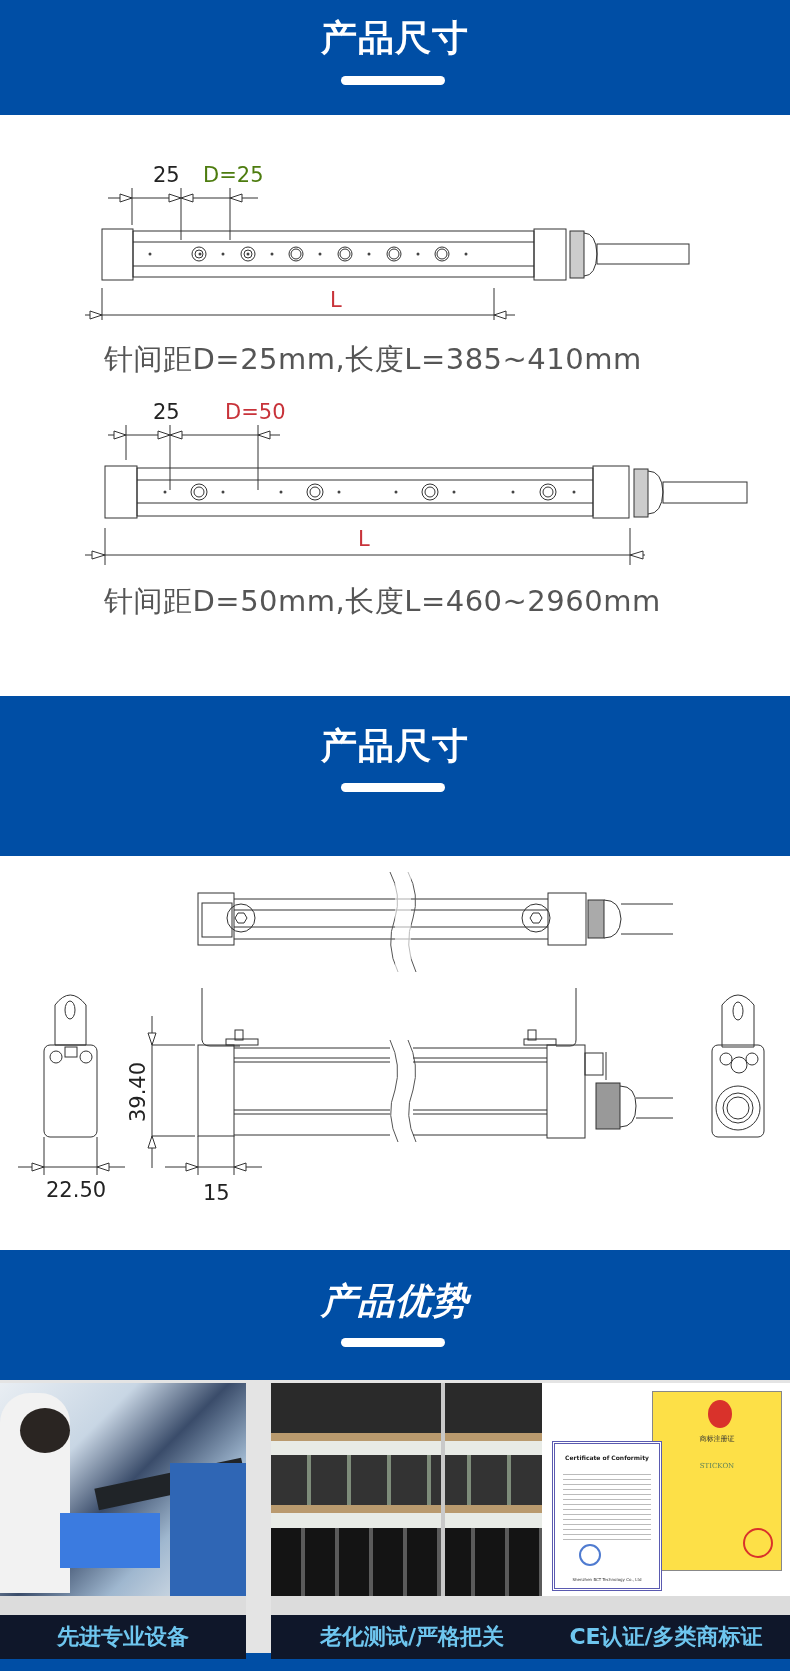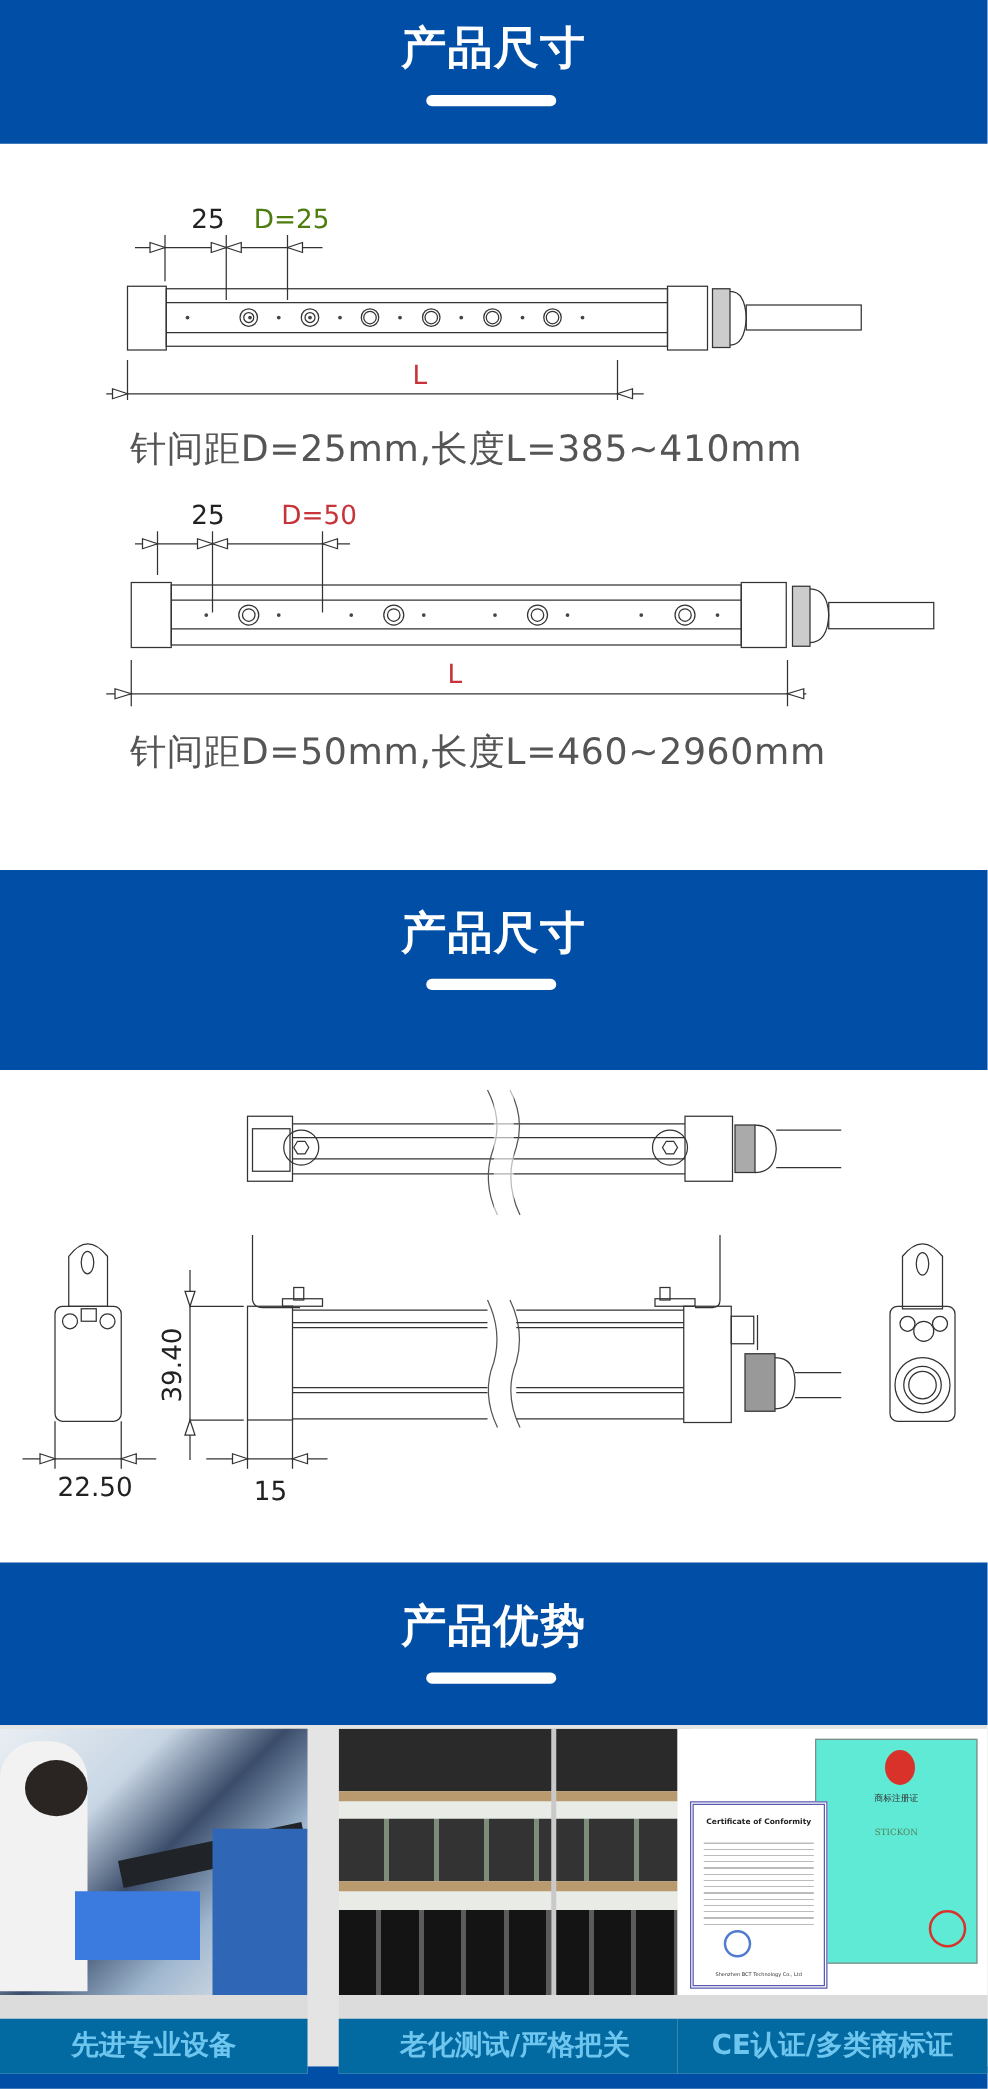--- a/index.html
+++ b/index.html
@@ -6,21 +6,21 @@
   body { width: 790px; height: 1671px; background: #ffffff; font-family: "DejaVu Sans", sans-serif; overflow: hidden; position: relative; }
   .band { position: absolute; left: 0; width: 790px; background: #004ea5; }
   .band .title { position: absolute; left: 0; right: 0; text-align: center; color: #ffffff; font-weight: bold; font-size: 36px; letter-spacing: 1px; }
   .band .bar { position: absolute; left: 341px; width: 104px; height: 9px; border-radius: 5px; background: #ffffff; }
   .white { position: absolute; left: 0; width: 790px; background: #ffffff; }
   .caption { position: absolute; font-size: 29px; color: #555; font-family: "DejaVu Sans", sans-serif; letter-spacing: 0.5px; }
   .dim { position: absolute; font-size: 21px; font-family: "DejaVu Sans", sans-serif; }
   svg { position: absolute; }
   .adv { position: absolute; top: 1383px; height: 276px; background: #dcdcdc; }
   .adv .photo { position: absolute; left: 0; top: 0; right: 0; height: 213px; overflow: hidden; }
-  .adv .label { position: absolute; left: 0; right: 0; bottom: 0; height: 44px; background: #0369a1; color: #6ec6ef; font-size: 22px; text-align: center; line-height: 44px; font-weight: bold; }
+  .adv .label { position: absolute; left: 0; right: 0; bottom: 0; height: 44px; background: #0f172a; color: #6ec6ef; font-size: 22px; text-align: center; line-height: 44px; font-weight: bold; }
 </style>
 </head>
 <body>
 
 <div class="band" style="top:0;height:115px;">
   <div class="title" style="top:14px;">产品尺寸</div>
   <div class="bar" style="top:76px;"></div>
 </div>
 
 <div>
@@ -229,21 +229,21 @@
       <circle cx="738" cy="1108" r="22"></circle>
         <circle cx="738" cy="1108" r="15"></circle>
         <circle cx="738" cy="1108" r="11"></circle>
     </g>
   </svg>
   <div class="dim" style="left:46px;top:1178px;color:#222;">22.50</div>
   <div class="dim" style="left:203px;top:1181px;color:#222;">15</div>
   <div class="dim" style="left:108px;top:1080px;color:#222;transform:rotate(-90deg);transform-origin:center;">39.40</div>
 </div>
 
-<div class="band" style="top:1250px;height:130px;">
+<div class="band" style="top:1250px;height:130px;font-style:italic;">
   <div class="title" style="top:27px;">产品优势</div>
   <div class="bar" style="top:88px;"></div>
 </div>
 
 <div class="band" style="top:1653px;height:18px;"></div>
 <div class="white" style="top:1380px;height:273px;background:#e4e4e4;"></div>
 
 <div class="adv" style="left:0;width:246px;">
   <div class="photo" style="background:linear-gradient(135deg,#e9eef3 0%,#c8d6e4 30%,#3a4c6a 50%,#9fb7cf 70%,#f3f3f3 100%);">
     <div style="position:absolute;left:0;top:10px;width:70px;height:200px;background:#f2f2f2;border-radius:30px 30px 0 0;"></div>
@@ -262,21 +262,21 @@
     <div style="position:absolute;left:0;top:72px;right:0;height:50px;background:repeating-linear-gradient(90deg,#333 0 36px,#7e8c7a 36px 40px);"></div>
     <div style="position:absolute;left:0;top:122px;right:0;height:8px;background:#b99a6e;"></div>
     <div style="position:absolute;left:0;top:145px;right:0;height:68px;background:repeating-linear-gradient(90deg,#141414 0 30px,#5b5b5b 30px 34px);"></div>
     <div style="position:absolute;left:170px;top:0;width:4px;height:213px;background:#c9c9c9;"></div>
   </div>
   <div class="label">老化测试/严格把关</div>
 </div>
 
 <div class="adv" style="left:542px;width:248px;">
   <div class="photo" style="background:#ffffff;">
-    <div style="position:absolute;left:110px;top:8px;width:130px;height:180px;border:1px solid #888;background:#5eead4;">
+    <div style="position:absolute;left:110px;top:8px;width:130px;height:180px;border:1px solid #888;background:#fde047;">
       <div style="position:absolute;left:55px;top:8px;width:24px;height:28px;background:#d9322b;border-radius:50%;"></div>
       <div style="position:absolute;left:0;right:0;top:42px;font-size:7px;text-align:center;color:#333;">商标注册证</div>
       <div style="position:absolute;left:0;right:0;top:70px;font-size:7px;text-align:center;color:#597f5a;font-family:'DejaVu Serif',serif;">STICKON</div>
       <div style="position:absolute;right:8px;bottom:12px;width:30px;height:30px;border:2px solid #d9322b;border-radius:50%;"></div>
     </div>
     <div style="position:absolute;left:10px;top:58px;width:110px;height:150px;border:3px double #5a5ab0;background:#fff;">
       <div style="position:absolute;left:0;right:0;top:10px;font-size:6px;text-align:center;font-weight:bold;color:#222;">Certificate of Conformity</div>
       <div style="position:absolute;left:8px;right:8px;top:30px;height:70px;background:repeating-linear-gradient(180deg,#bbb 0 1px,transparent 1px 5px);"></div>
       <div style="position:absolute;left:24px;top:100px;width:22px;height:22px;border:2px solid #4f7bd0;border-radius:50%;"></div>
       <div style="position:absolute;left:0;right:0;bottom:6px;font-size:4px;text-align:center;color:#333;">Shenzhen BCT Technology Co., Ltd</div>

